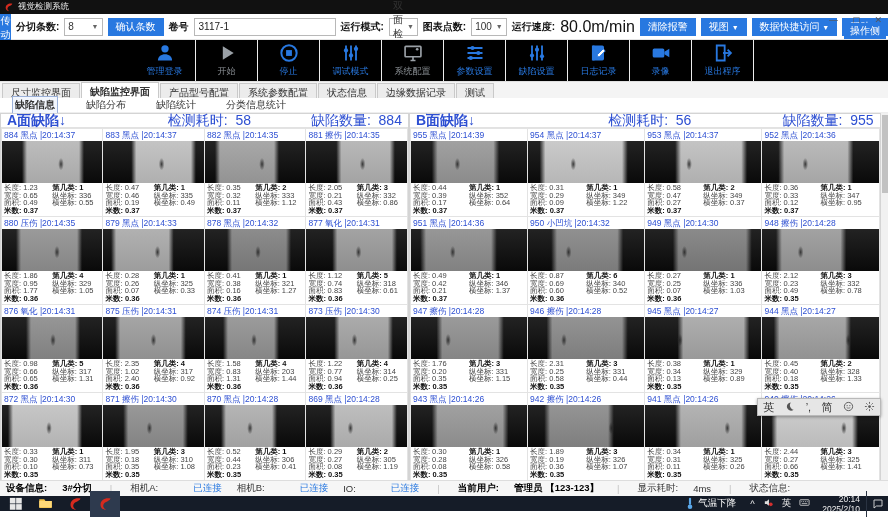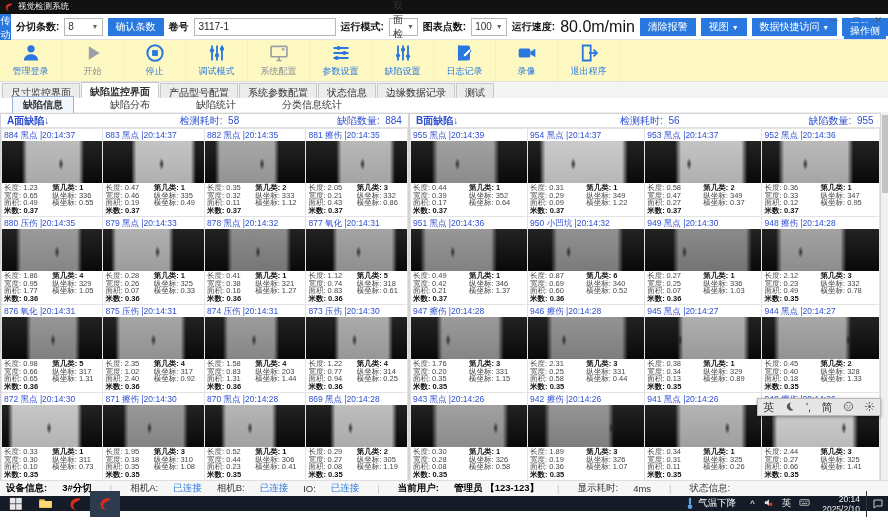--- a/index.html
+++ b/index.html
@@ -19,41 +19,41 @@
   .sel { height:18px; border:1px solid #b8b8b8; background:#fff; display:flex; align-items:center; justify-content:space-between; padding:0 3px; font-size:10px; color:#333; }
   .sel .arr { color:#666; font-size:7px; margin-left:4px; }
   .txt { height:18px; border:1px solid #b8b8b8; background:#fff; font-size:10px; padding:0 4px; color:#222; }
   .bbtn { background:#2878e0; color:#fff; border:none; height:18px; padding:0 8px; font-size:10px; white-space:nowrap; }
   .bbtn .arr { font-size:7px; }
   .winctl { position:absolute; top:1px; right:6px; display:flex; gap:14px; color:#555; font-size:9px; }
   .winctl span { cursor:default; }
   .op-btn { position:absolute; right:2px; top:9px; height:16px; width:42px; background:#2878e0; color:#fff; border:none; font-size:10px; }
 
   
-  .toolbar { position:absolute; top:40px; left:0; width:888px; height:42px; background:#fef9c3; border-bottom:1px solid #e0e0e0; display:flex; align-items:stretch; }
+  .toolbar { position:absolute; top:40px; left:0; width:888px; height:42px; background:#000000; border-bottom:1px solid #e0e0e0; display:flex; align-items:stretch;justify-content:center; }
   .tool { width:62px; display:flex; flex-direction:column; align-items:center; justify-content:center; gap:2px; border-right:1px solid #ececec; cursor:pointer; }
   .tool svg { width:20px; height:20px; }
   .tool .tlabel { font-size:9px; }
   .tool.on .tlabel { color:#2878e0; }
   .tool.off .tlabel { color:#8a8f94; }
 
   
   .maintabs { position:absolute; top:82px; left:0; width:888px; height:16px; background:#f4f4f4; display:flex; align-items:flex-end; padding-left:2px; }
   .mtab { font-size:10px; color:#333; padding:2px 8px 2px; border:1px solid #c9c9c9; border-bottom:none; background:#ececec; margin-right:1px; height:15px; }
   .mtab.active { background:#fff; font-weight:bold; height:16px; }
   .subtabs { position:absolute; top:98px; left:0; width:888px; height:15px; background:#fff; display:flex; align-items:center; padding-left:12px; gap:26px; border-bottom:1px solid #eee; }
-  .stab { font-size:10px; color:#333; padding:1px 10px; }
+  .stab { font-size:10px; color:#333; padding:1px 2px; }
   .stab.active { border:1px solid #9ab0d8; background:#f2f6fd; font-weight:bold; }
 
   
   .content { position:absolute; top:113px; left:0; width:888px; height:367px; display:flex; background:#fff; }
   .panel { border:1px solid #d4d4d4; display:flex; flex-direction:column; }
   .panel.a { width:443px; }
   .panel.b { width:511px; }
-  .phead { height:14px; display:flex; align-items:center; font-size:10px; color:#2d4fd2; padding:0 6px; border-bottom:1px solid #e2e2e2; }
+  .phead { height:14px; display:flex; align-items:center; font-size:14px; color:#2d4fd2; padding:0 6px; border-bottom:1px solid #e2e2e2; }
   .phead .ptitle { font-weight:bold; width:150px; }
   .phead .ptime { flex:1; text-align:center; }
   .phead .pcount { width:140px; text-align:right; }
   .cells { flex:1; display:grid; grid-template-columns:repeat(4,1fr); grid-auto-rows:87px; gap:1px; background:#e3e3e3; padding:1px; }
   .cell { background:#fff; display:flex; flex-direction:column; overflow:hidden; }
   .chead { height:12px; font-size:8.5px; color:#2d4fd2; padding:1px 2px 0; white-space:nowrap; overflow:hidden; }
   .cimg { height:43px; position:relative; }
   .cimg::after { content:""; position:absolute; inset:0; background:linear-gradient(to bottom, rgba(255,255,255,.10), rgba(0,0,0,.07)); }
   .cinfo { flex:1; display:flex; font-size:7.5px; line-height:7.8px; color:#444; padding:1px 2px; }
   .cinfo .col { width:50%; }
@@ -62,21 +62,21 @@
   .vscroll { width:8px; background:#f1f1f1; position:relative; }
   .vscroll .thumb { position:absolute; top:2px; left:1px; width:6px; height:78px; background:#c2c2c2; }
 
   
   .imebar { position:absolute; left:757px; top:398px; height:18px; width:124px; background:#e6e6e6; border:1px solid #b9b9b9; box-shadow:0 1px 3px rgba(0,0,0,.35); display:flex; align-items:center; justify-content:space-around; font-size:11px; color:#333; z-index:40; }
   .imebar .itm { cursor:pointer; line-height:1; }
 
   
   .statusbar { position:absolute; top:480px; left:0; width:888px; height:16px; background:#f6f6f6; border-top:1px solid #ddd; display:flex; align-items:center; gap:15px; padding:0 6px; font-size:9.5px; color:#333; }
   .statusbar .b { font-weight:bold; color:#000; }
-  .statusbar .blue { color:#2878e0; }
+  .statusbar .blue { color:#2878e0;margin-left:20px; }
   .statusbar .sep { color:#c4c4c4; margin:0 3px; }
 
   
   .taskbar { position:absolute; top:496px; left:0; width:888px; height:15px; background:#151c28; display:flex; align-items:center; color:#eee; }
   .tb-ico { width:30px; height:26px; display:flex; align-items:center; justify-content:center; cursor:pointer; }
   .tb-ico.hl { background:#2e3a4e; }
   .tb-ico svg { width:15px; height:15px; }
   .tb-spacer { flex:1; }
   .weather { display:flex; align-items:center; gap:3px; font-size:9.5px; color:#fff; padding:0 8px; }
   .tray { display:flex; align-items:center; gap:8px; padding:0 6px; font-size:9.5px; }

